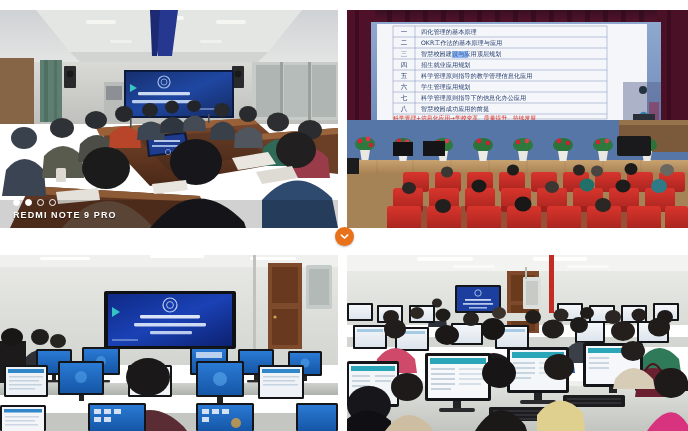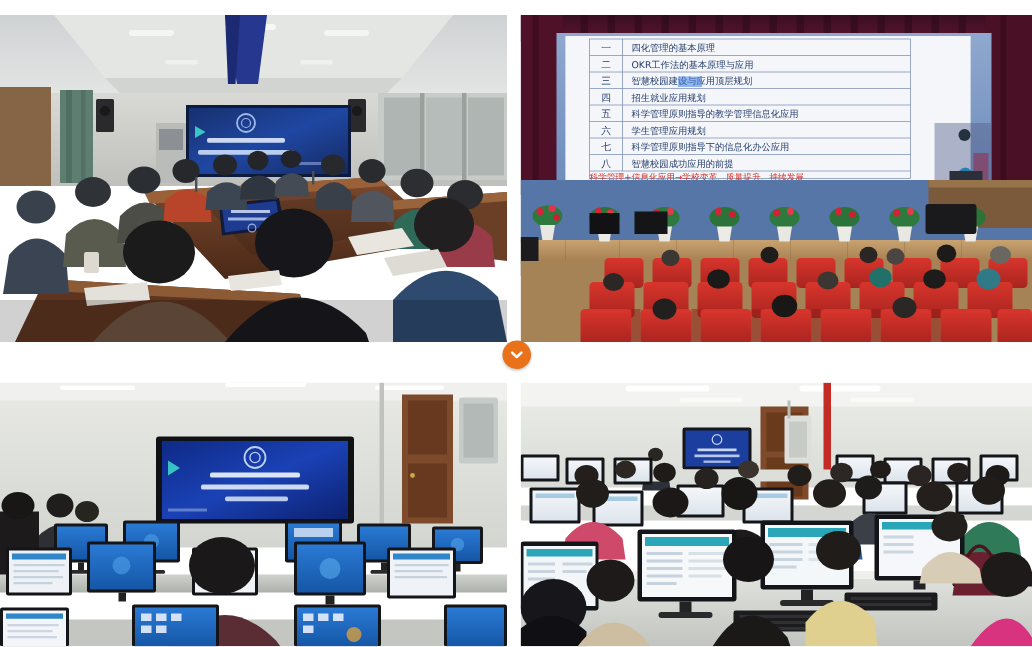--- a/index.html
+++ b/index.html
@@ -247,20 +247,29 @@
       <polygon points="152,174 186,170 188,180 154,184" fill="#e8e5de"></polygon>
 
       <rect x="56" y="158" width="10" height="14" rx="1.5" fill="#ded9d0"></rect>
 
       <rect x="130" y="108" width="1.6" height="10" fill="#4b4e52"></rect>
       <rect x="208" y="104" width="1.6" height="9" fill="#4b4e52"></rect>
 
       <rect x="0" y="190" width="338" height="28" fill="#000000" opacity="0.18"></rect>
     </svg>
 
+    <div class="watermark">
+      <div class="wm-dots">
+        <span class="wm-dot filled"></span>
+        <span class="wm-dot filled"></span>
+        <span class="wm-dot hollow"></span>
+        <span class="wm-dot hollow"></span>
+      </div>
+      <div class="wm-label">REDMI NOTE 9 PRO</div>
+    </div>
   </div>
 
   <div class="photo" id="photo-auditorium">
     <svg class="photo-canvas" viewBox="0 0 341 218" preserveAspectRatio="none">
       <defs>
         <linearGradient id="au-cur" x1="0" y1="0" x2="0" y2="1">
           <stop offset="0" stop-color="#3a0f22"></stop>
           <stop offset="1" stop-color="#5d1430"></stop>
         </linearGradient>
         <linearGradient id="au-wall" x1="0" y1="0" x2="0" y2="1">

